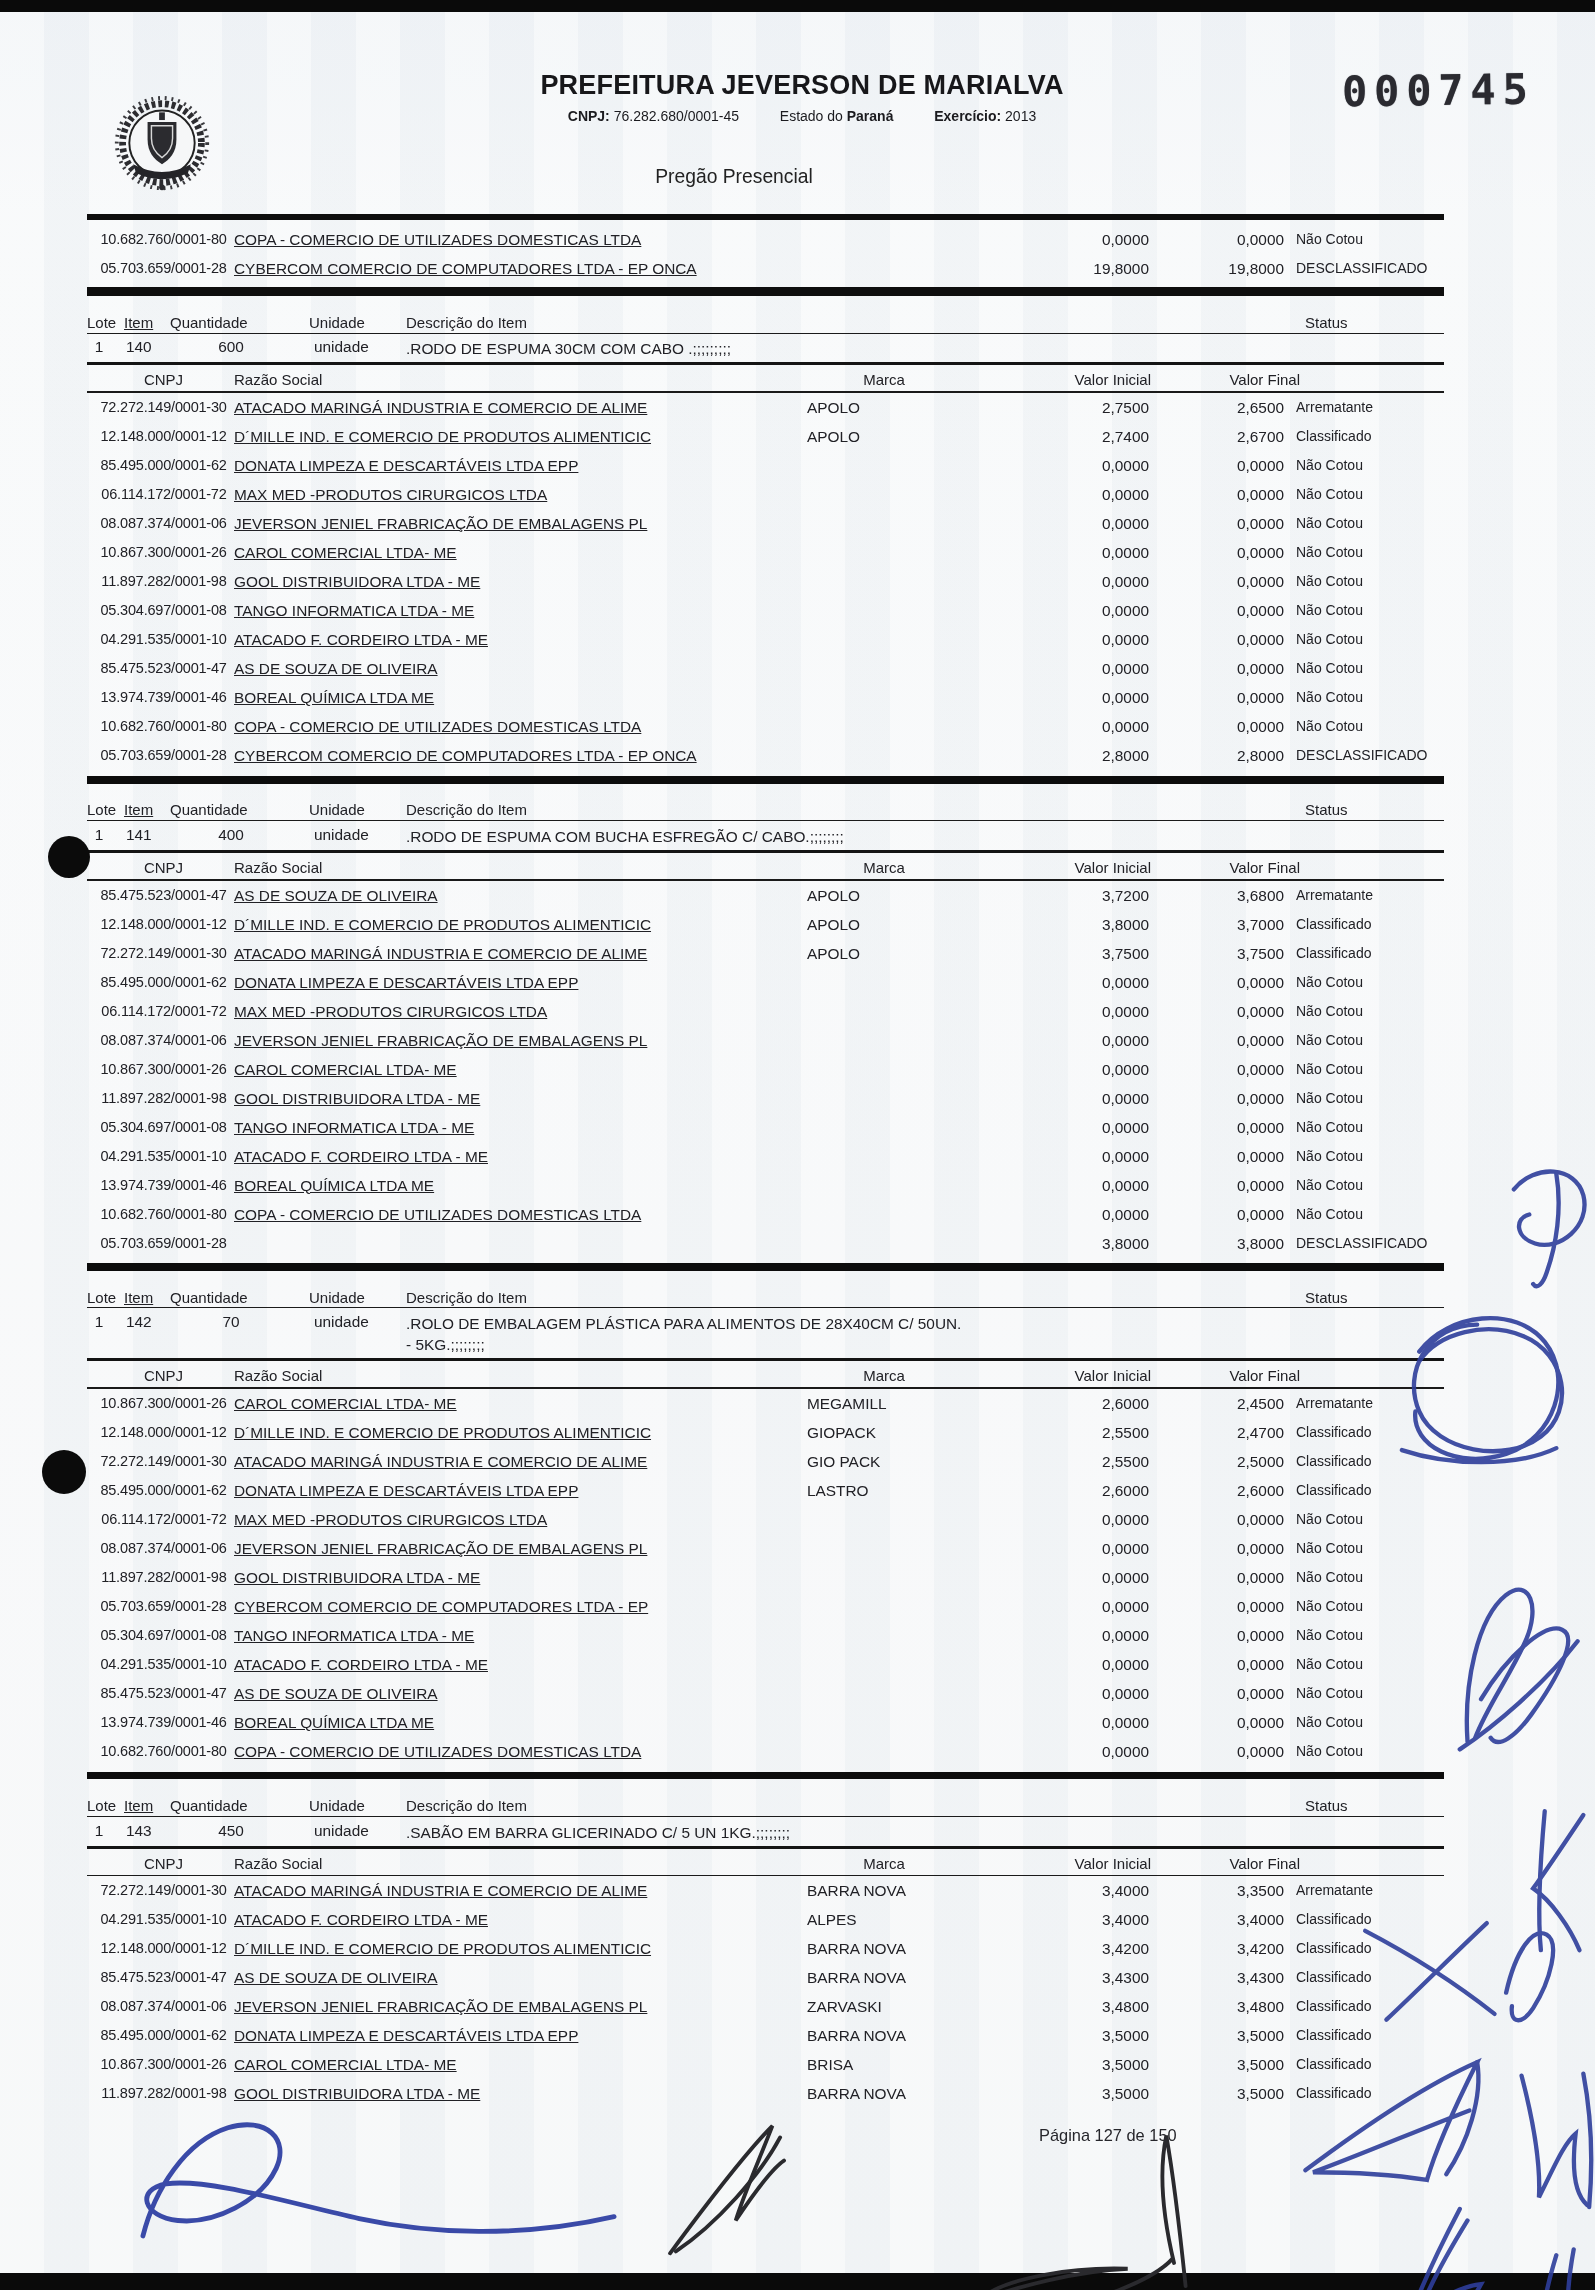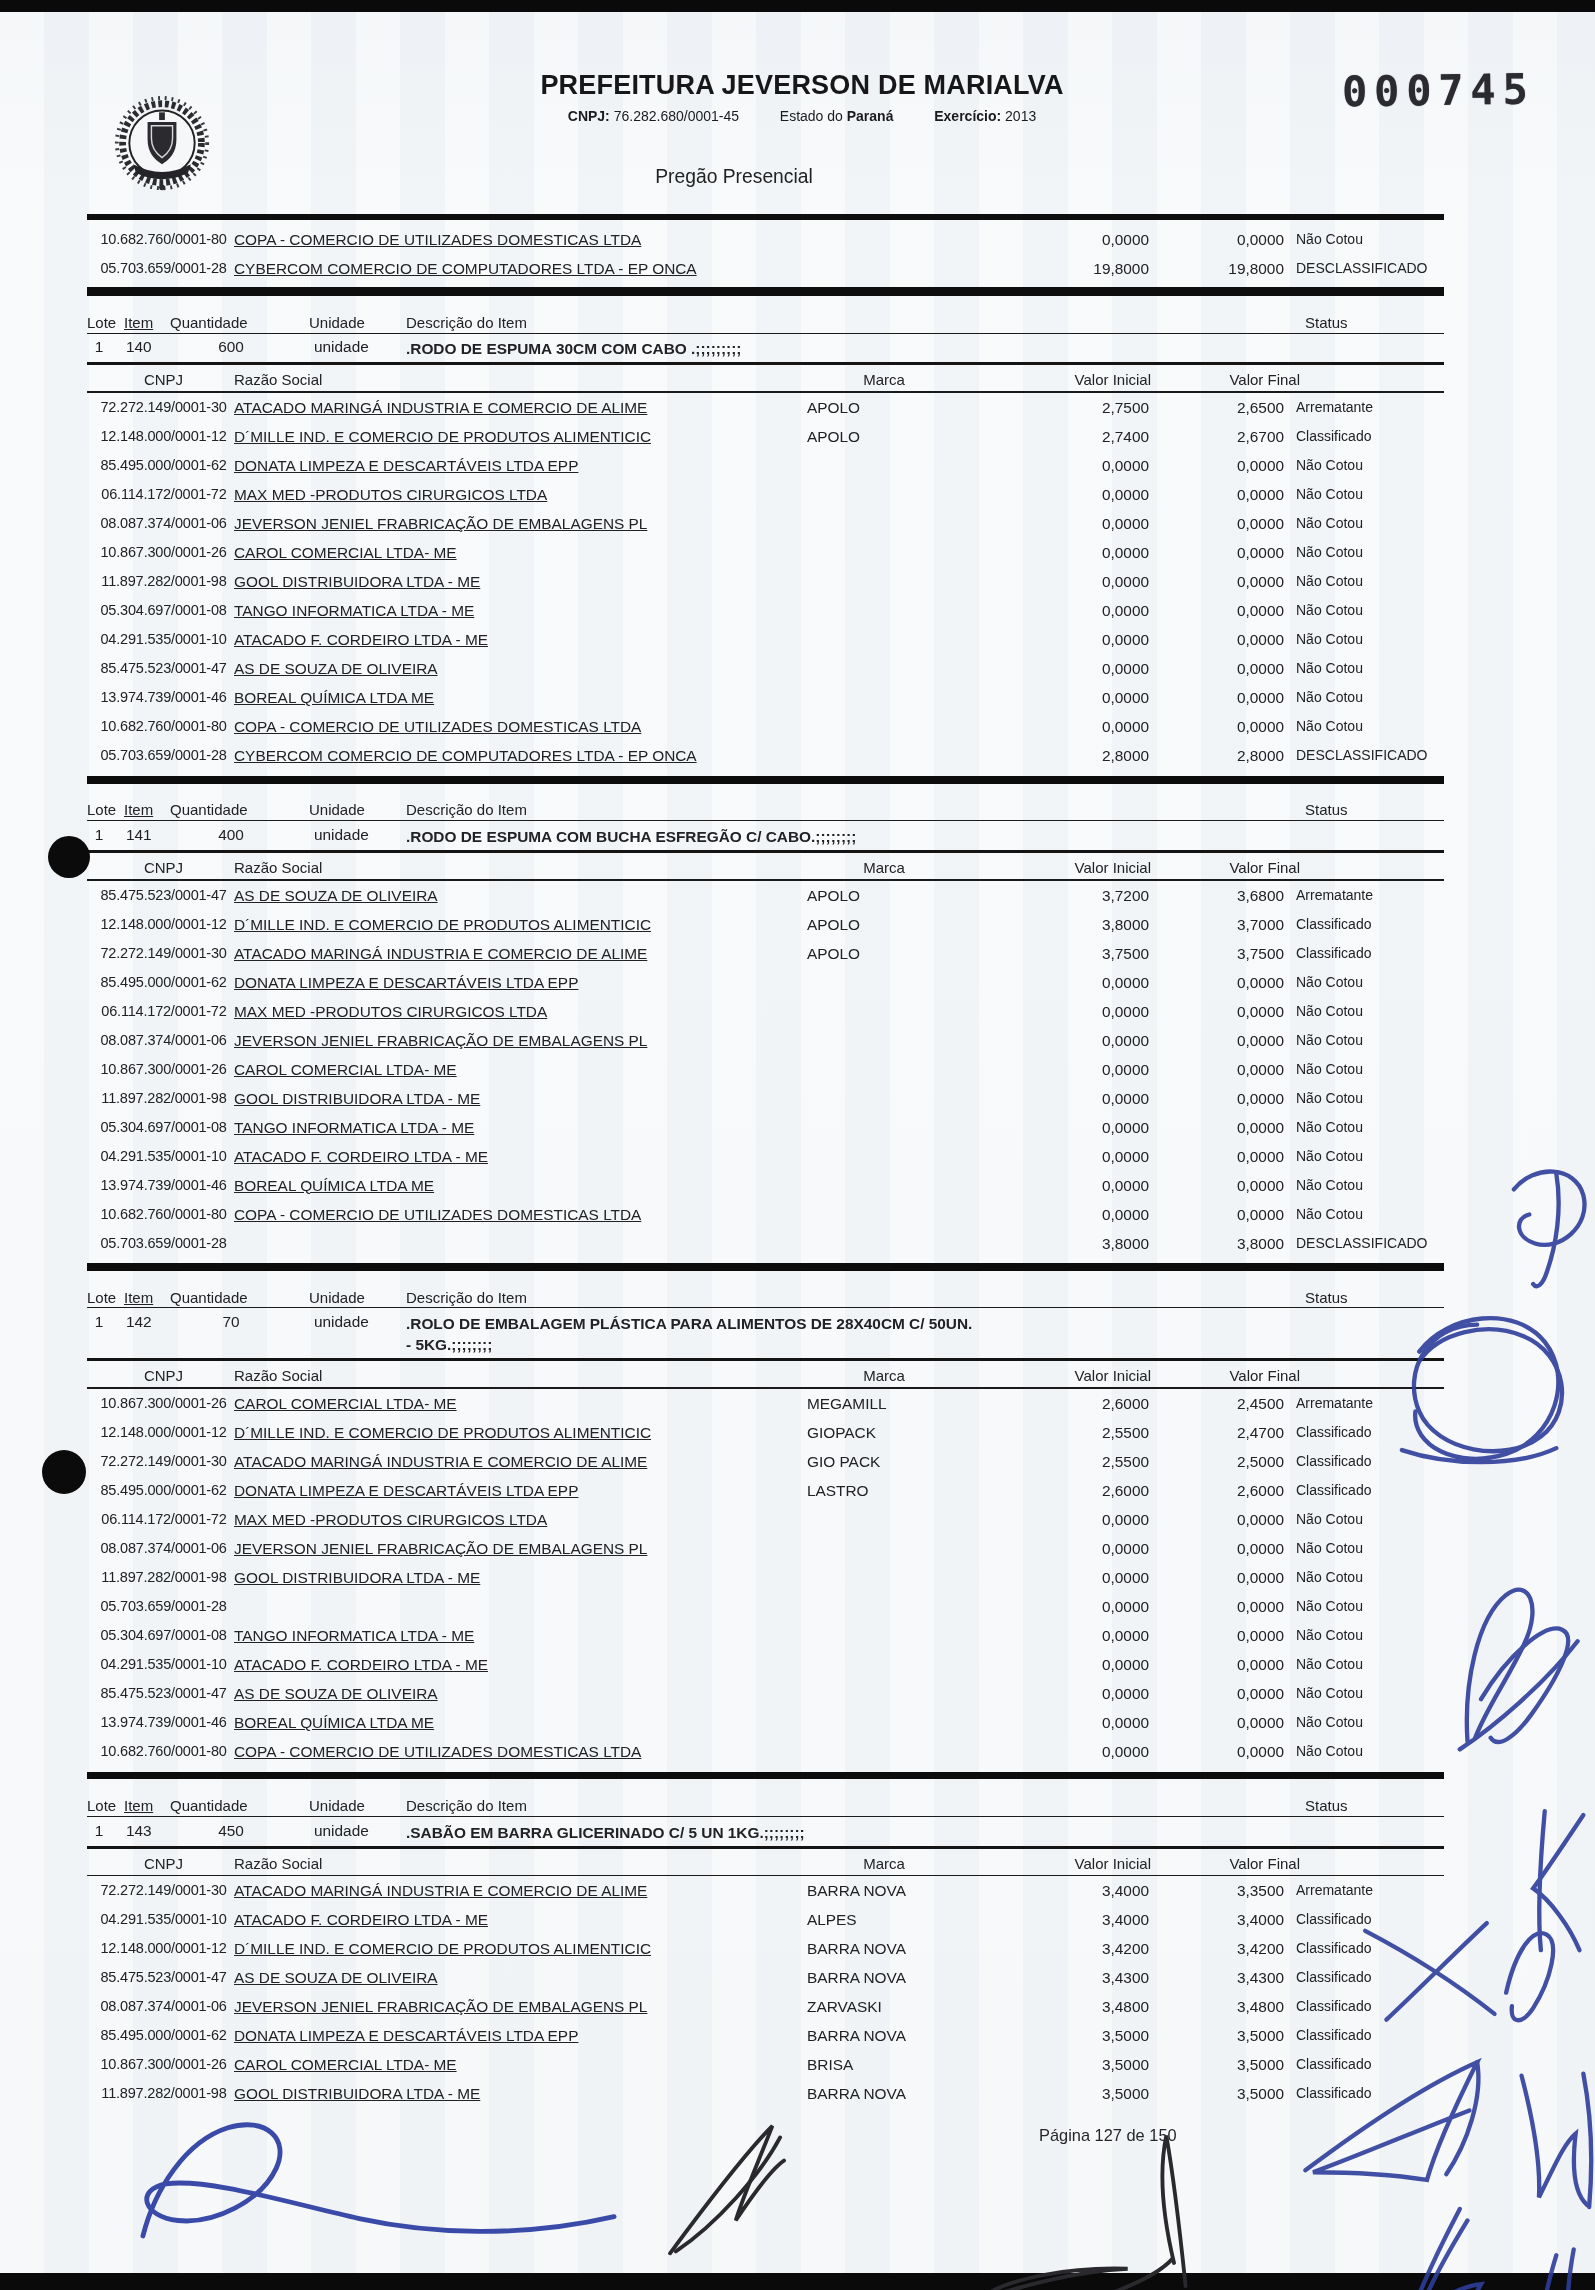--- a/index.html
+++ b/index.html
@@ -42,21 +42,21 @@
 
   .lote-head{position:relative;height:23px;margin-top:13.5px;border-bottom:1.9px solid #1b1b1b;}
   .lote-head span{position:absolute;bottom:1.9px;font-size:15px;white-space:nowrap;}
   .lh-lote{left:0;} .lh-item{left:37px;text-decoration:underline;} .lh-qtd{left:83px;} .lh-und{left:222px;}
   .lh-desc{left:319px;} .lh-status{left:1218px;}
 
   .lote-row{position:relative;padding:4.8px 0 2.9px 0;min-height:21px;}
   .lote-row span{position:absolute;top:4.8px;font-size:15.4px;white-space:nowrap;}
   .lv-lote{left:7.7px;} .lv-item{left:39px;} .lv-qtd{left:114px;width:60px;text-align:center;} .lv-und{left:227px;}
   .lv-desc{margin-left:319px;}
-  .lv-desc div{font-size:15.4px;font-weight:bold;line-height:21px;white-space:nowrap;}
+  .lv-desc div{font-size:15.4px;font-weight:normal;line-height:21px;white-space:nowrap;}
 
   .sub-head{position:relative;height:26px;}
   .sub-head span{position:absolute;bottom:2.9px;font-size:15px;white-space:nowrap;}
   .sh-cnpj{left:13.5px;width:126px;text-align:center;}
   .sh-razao{left:147px;}
   .sh-marca{left:720px;width:154px;text-align:center;}
   .sh-vi{left:859px;width:205px;text-align:right;}
   .sh-vf{left:1010px;width:203px;text-align:right;}
 
   .lote-sec .r-end{height:7.7px;margin-top:5.8px;background:#0c0c0c;}
@@ -473,20 +473,21 @@
             <div class="trow">
     <span class="c c-cnpj">11.897.282/0001-98</span>
     <span class="c c-razao">GOOL DISTRIBUIDORA LTDA - ME</span>
     <span class="c c-marca"></span>
     <span class="c c-vi">0,0000</span>
     <span class="c c-vf">0,0000</span>
     <span class="c c-status">Não Cotou</span>
   </div>
             <div class="trow">
     <span class="c c-cnpj">05.703.659/0001-28</span>
+    <span class="c c-razao">CYBERCOM COMERCIO DE COMPUTADORES LTDA - EP</span>
     <span class="c c-marca"></span>
     <span class="c c-vi">0,0000</span>
     <span class="c c-vf">0,0000</span>
     <span class="c c-status">Não Cotou</span>
   </div>
             <div class="trow">
     <span class="c c-cnpj">05.304.697/0001-08</span>
     <span class="c c-razao">TANGO INFORMATICA LTDA - ME</span>
     <span class="c c-marca"></span>
     <span class="c c-vi">0,0000</span>

